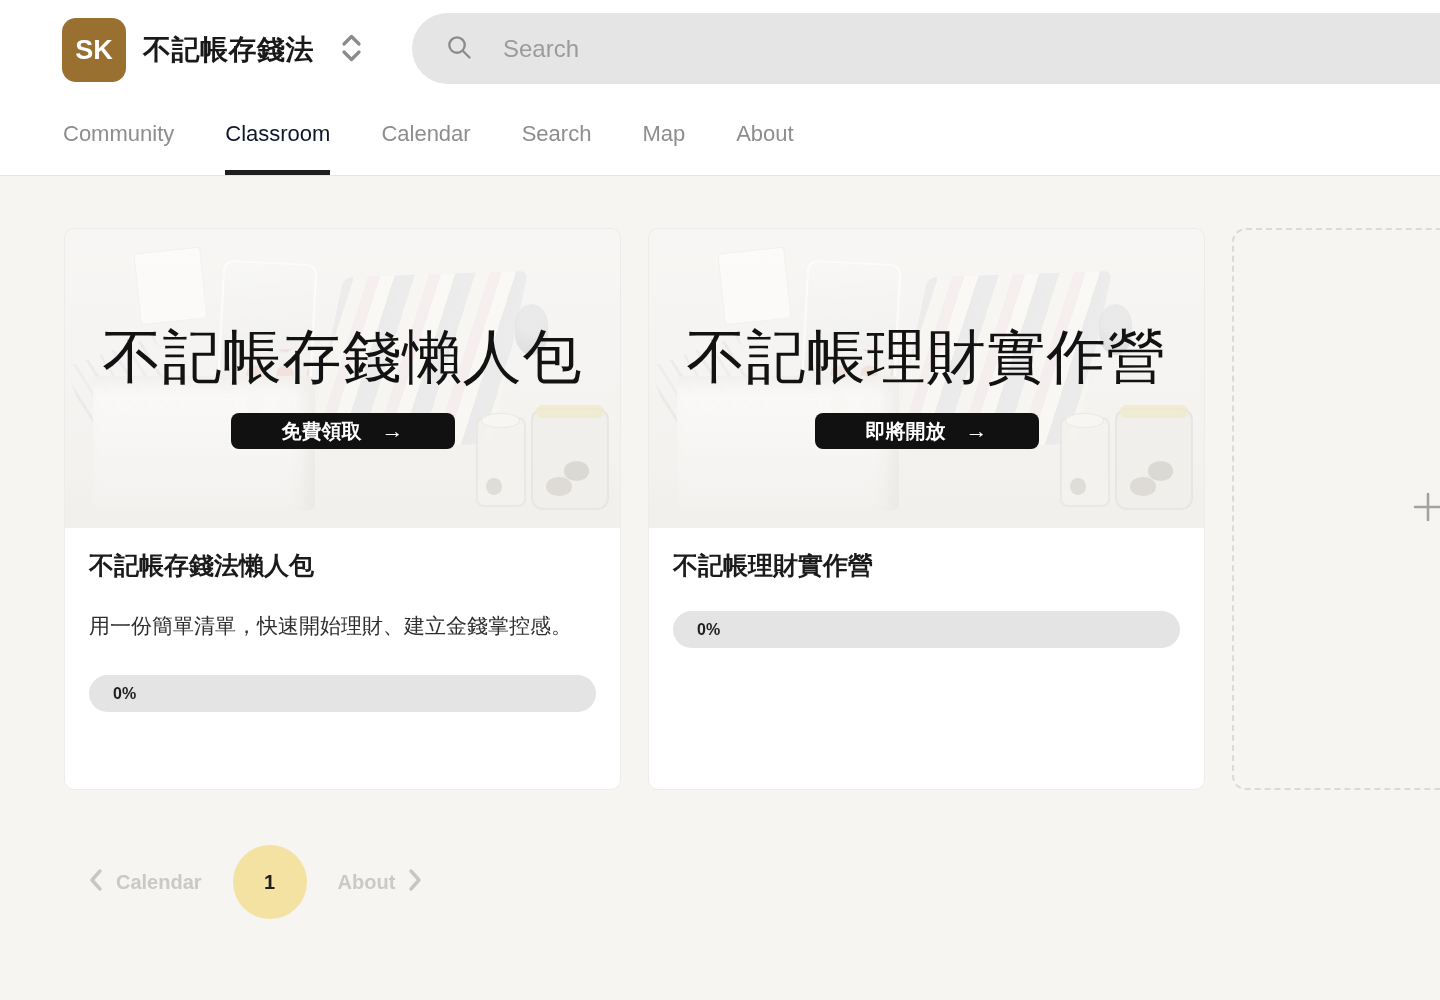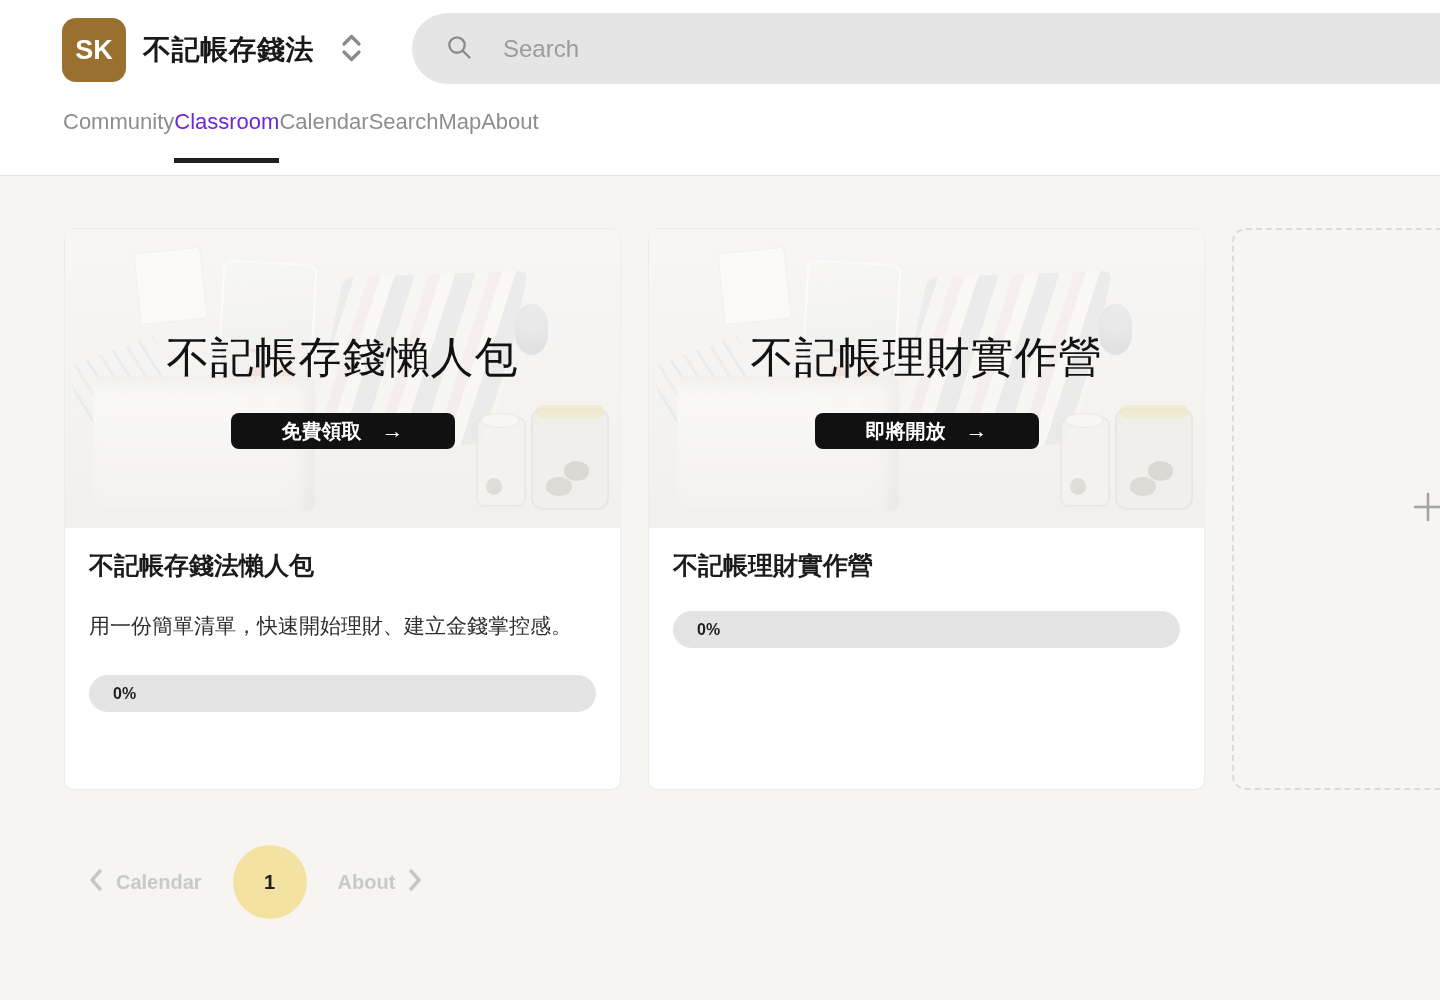--- a/index.html
+++ b/index.html
@@ -27,26 +27,26 @@
   }
   .searchbar svg { flex:0 0 auto; }
   .searchbar input {
     border:none; outline:none; background:transparent;
     font-family:"Liberation Sans", sans-serif;
     font-size:24px; color:#6d28d9; margin-left:30px; width:600px;
   }
   .searchbar input::placeholder { color:#9b9b9b; }
 
   
-  .nav { position:absolute; left:63px; bottom:12px; display:flex; }
+  .nav { position:absolute; left:63px; bottom:0; display:flex; gap:51px; }
   .tab {
     font-size:22px; line-height:26px; color:#8d8d8d; padding-bottom:23px;
     border-bottom:5px solid transparent; cursor:pointer; white-space:nowrap;
   }
-  .tab.active { color:#6d28d9; font-weight:500; border-bottom-color:#1f1f1f; }
+  .tab.active { color:#0f172a; font-weight:500; border-bottom-color:#1f1f1f; }
 
   
   .cards-row { display:flex; gap:27px; margin:52px 0 0 64px; }
   .card {
     width:557px; height:562px; background:#fff; border:1px solid #ececea;
     border-radius:10px; overflow:hidden; flex:0 0 auto; cursor:pointer;
     display:flex; flex-direction:column;
   }
 
   
@@ -73,21 +73,21 @@
   .ph-jar-s .lid { position:absolute; top:-8%; left:8%; width:84%; height:18%; background:#f3efe8; border-radius:50%; border:1px solid #ddd9d1; }
   .ph-jar-b { right:2%; bottom:6%; width:14%; height:34%; background:rgba(229,226,220,.8);
     border:2px solid rgba(200,197,190,.5); border-radius:12px; }
   .ph-jar-b .lid { position:absolute; top:-6%; left:4%; width:92%; height:14%; background:#e6d9a8; border-radius:6px; opacity:.8; }
   .ph-jar-b .coin1, .ph-jar-s .coin1 { position:absolute; bottom:12%; left:18%; width:34%; height:20%; background:#b9b4ab; border-radius:50%; opacity:.7; }
   .ph-jar-b .coin2 { position:absolute; bottom:28%; left:42%; width:34%; height:20%; background:#aaa49a; border-radius:50%; opacity:.6; }
   .ph-wash { position:absolute; inset:0; background:rgba(255,255,255,.42); }
 
   .cover-title {
     position:absolute; left:0; right:0; top:97px; z-index:2;
-    text-align:center; font-size:43px; line-height:62px; font-weight:500;
+    text-align:center; font-size:59px; line-height:62px; font-weight:500;
     color:#121212; white-space:nowrap; letter-spacing:1px;
   }
   .cover-cta {
     position:absolute; left:50%; transform:translateX(-50%); top:184px; z-index:2;
     height:36px; min-width:224px; padding:0 30px; background:#111111; color:#ffffff;
     border:none; border-radius:8px; display:flex; align-items:center; justify-content:center;
     gap:20px; font-family:"Liberation Sans", sans-serif; font-size:20px; font-weight:600; cursor:pointer;
   }
   .cover-cta .arrow { font-size:22px; font-weight:700; line-height:1; }
 

